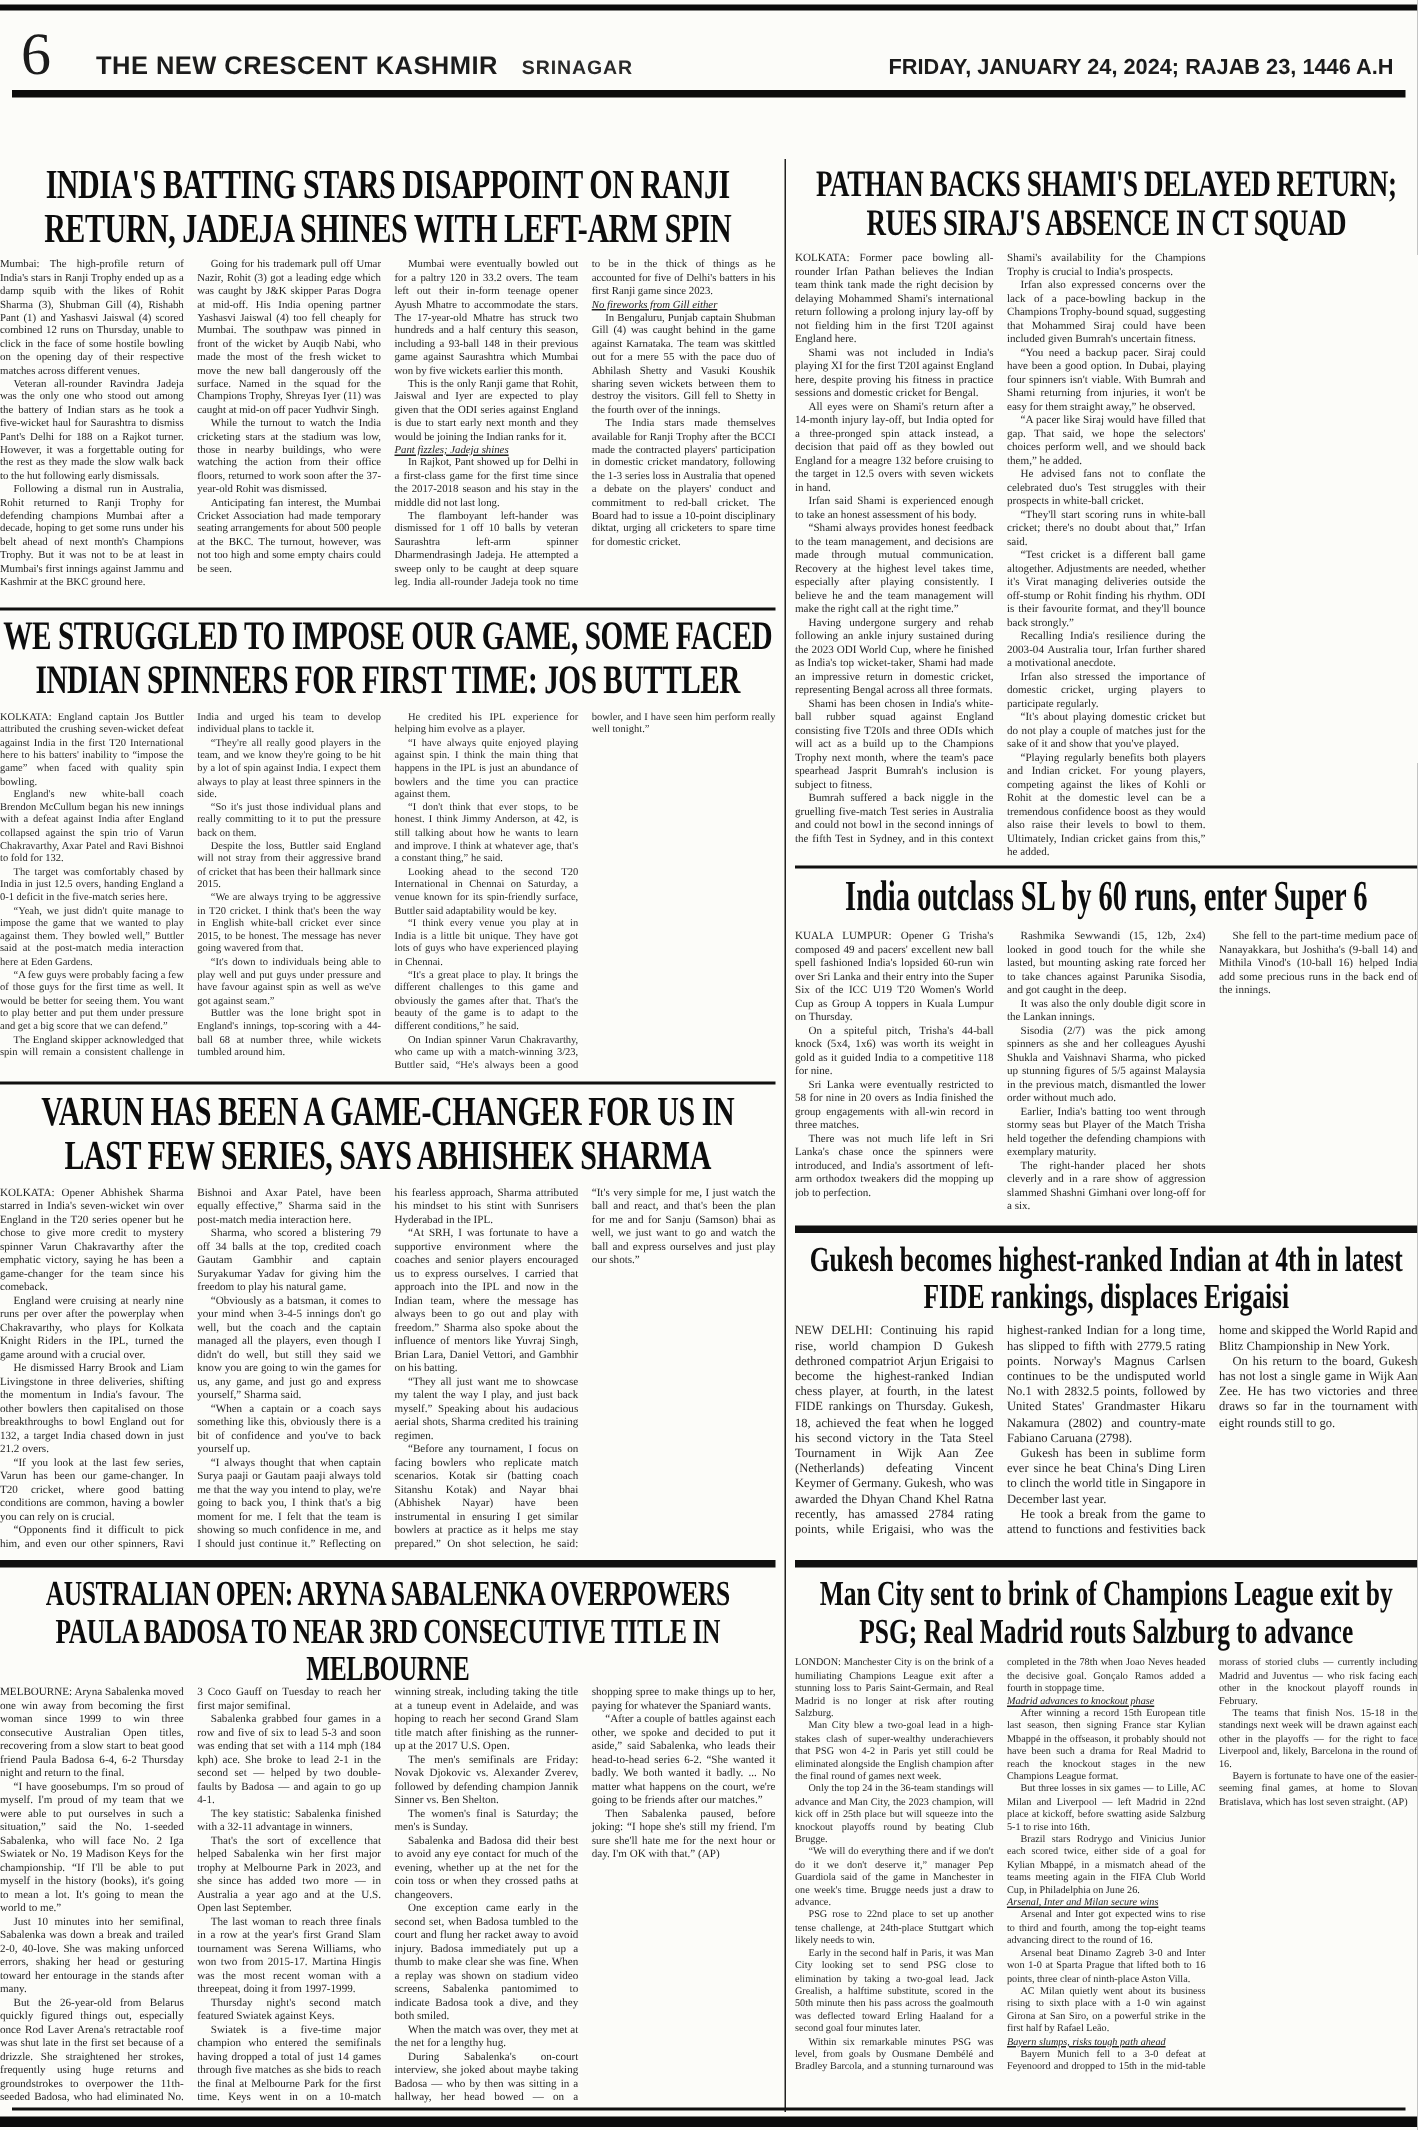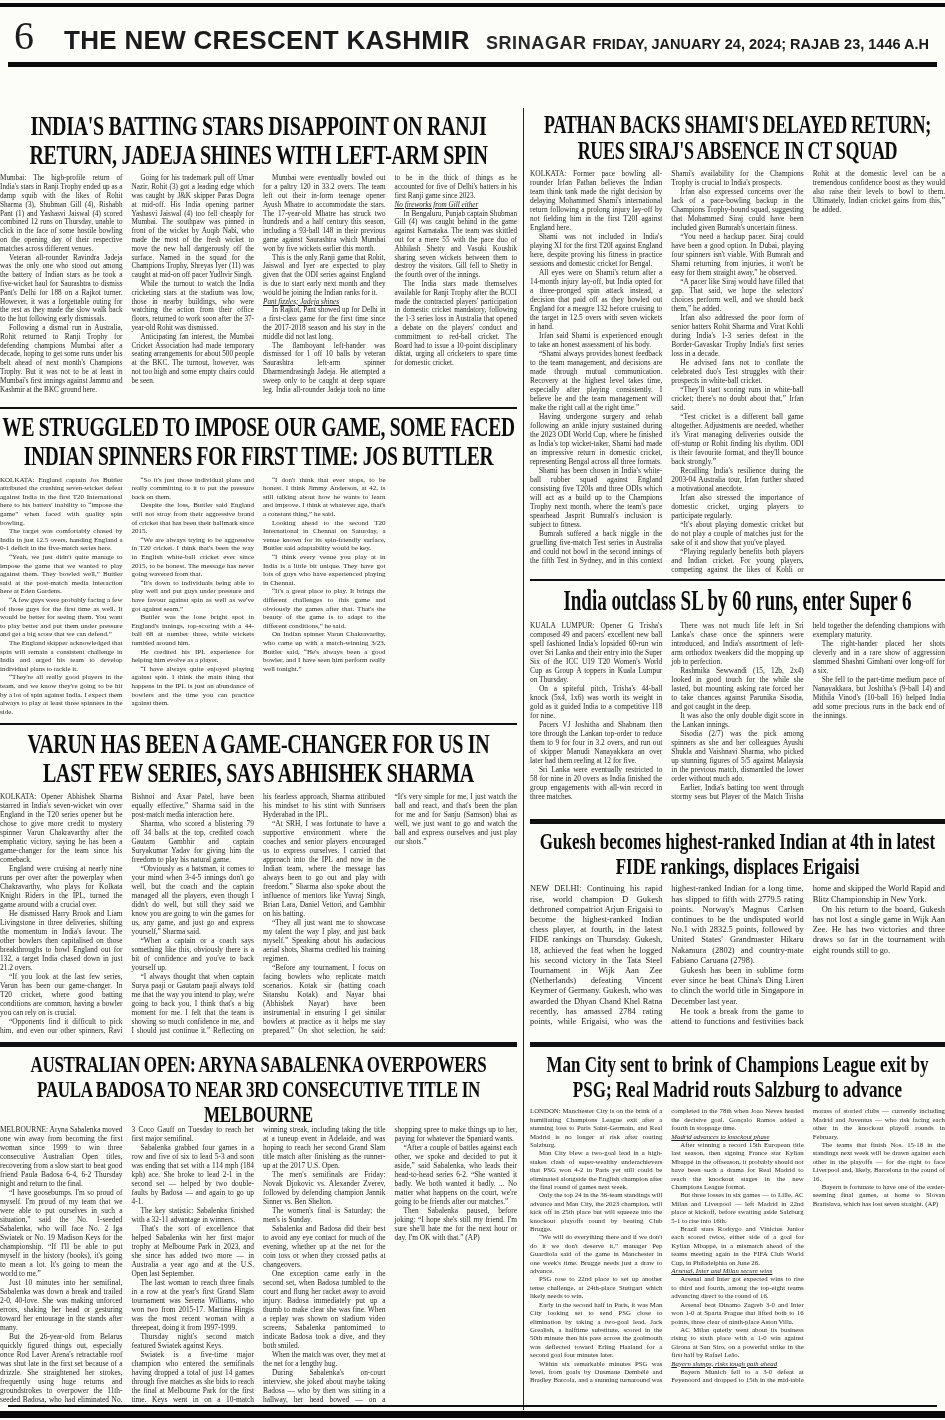--- a/index.html
+++ b/index.html
@@ -4,22 +4,22 @@
 <style>
   html,body { margin:0; padding:0; background:#9a9a9a; }
   .page {
     width:945px; height:1420px; margin:0 auto; position:relative; overflow:hidden;
     background:#fcfcf9; color:#1c1c1c;
     font-family:"Liberation Serif", serif;
   }
   .topbar { position:absolute; top:3px; left:0; right:0; height:4px; background:#0a0a0a; }
   .header { display:flex; align-items:baseline; padding:20px 16px 2px 14px; }
   .pageno { font-size:40px; line-height:0.8; }
-  .masthead { font-family:"Liberation Sans",sans-serif; font-weight:bold; font-size:26px; margin-left:30px; letter-spacing:0.3px; white-space:nowrap; }
-  .city { font-family:"Liberation Sans",sans-serif; font-size:18px; font-weight:bold; margin-left:16px; letter-spacing:0.6px; color:#2a2a2a; }
+  .masthead { font-family:"Liberation Sans",sans-serif; font-weight:bold; font-size:17px; margin-left:30px; letter-spacing:0.3px; white-space:nowrap; }
+  .city { font-family:"Liberation Sans",sans-serif; font-size:13px; font-weight:bold; margin-left:16px; letter-spacing:0.6px; color:#2a2a2a; }
   .dateline { margin-left:auto; font-family:"Liberation Sans",sans-serif; font-weight:bold; font-size:14.5px; white-space:nowrap; }
   .headrule { height:5px; background:#0c0c0c; margin:4px 8px 0; }
 
   .content { display:flex; padding:0 0;margin-top:41px; }
   .col-left { width:517px; padding-right:6px; }
   .vdivider { width:1px; background:#222; }
   .col-right { flex:1; padding-left:6px; min-width:0; }
 
   .headline {
     font-weight:bold; text-align:center; line-height:1.06; letter-spacing:-0.3px;
@@ -93,20 +93,21 @@
             <p class="sub">No fireworks from Gill either</p>
             <p>In Bengaluru, Punjab captain Shubman Gill (4) was caught behind in the game against Karnataka. The team was skittled out for a mere 55 with the pace duo of Abhilash Shetty and Vasuki Koushik sharing seven wickets between them to destroy the visitors. Gill fell to Shetty in the fourth over of the innings.</p>
             <p>The India stars made themselves available for Ranji Trophy after the BCCI made the contracted players' participation in domestic cricket mandatory, following the 1-3 series loss in Australia that opened a debate on the players' conduct and commitment to red-ball cricket. The Board had to issue a 10-point disciplinary diktat, urging all cricketers to spare time for domestic cricket.</p>
           </div>
       </section>
       <div class="rule"></div>
       <section>
         <h1 class="headline hl-buttler">WE STRUGGLED TO IMPOSE OUR GAME, SOME FACED INDIAN SPINNERS FOR FIRST TIME: JOS BUTTLER</h1>
         <div class="body cols4 b-buttler">
             <p>KOLKATA: England captain Jos Buttler attributed the crushing seven-wicket defeat against India in the first T20 International here to his batters' inability to “impose the game” when faced with quality spin bowling.</p>
+            <p>England's new white-ball coach Brendon McCullum began his new innings with a defeat against India after England collapsed against the spin trio of Varun Chakravarthy, Axar Patel and Ravi Bishnoi to fold for 132.</p>
             <p>The target was comfortably chased by India in just 12.5 overs, handing England a 0-1 deficit in the five-match series here.</p>
             <p>“Yeah, we just didn't quite manage to impose the game that we wanted to play against them. They bowled well,” Buttler said at the post-match media interaction here at Eden Gardens.</p>
             <p>“A few guys were probably facing a few of those guys for the first time as well. It would be better for seeing them. You want to play better and put them under pressure and get a big score that we can defend.”</p>
             <p>The England skipper acknowledged that spin will remain a consistent challenge in India and urged his team to develop individual plans to tackle it.</p>
             <p>“They're all really good players in the team, and we know they're going to be hit by a lot of spin against India. I expect them always to play at least three spinners in the side.</p>
             <p>“So it's just those individual plans and really committing to it to put the pressure back on them.</p>
             <p>Despite the loss, Buttler said England will not stray from their aggressive brand of cricket that has been their hallmark since 2015.</p>
             <p>“We are always trying to be aggressive in T20 cricket. I think that's been the way in English white-ball cricket ever since 2015, to be honest. The message has never going wavered from that.</p>
             <p>“It's down to individuals being able to play well and put guys under pressure and have favour against spin as well as we've got against seam.”</p>
             <p>Buttler was the lone bright spot in England's innings, top-scoring with a 44-ball 68 at number three, while wickets tumbled around him.</p>
@@ -173,37 +174,35 @@
             <p>Shami was not included in India's playing XI for the first T20I against England here, despite proving his fitness in practice sessions and domestic cricket for Bengal.</p>
             <p>All eyes were on Shami's return after a 14-month injury lay-off, but India opted for a three-pronged spin attack instead, a decision that paid off as they bowled out England for a meagre 132 before cruising to the target in 12.5 overs with seven wickets in hand.</p>
             <p>Irfan said Shami is experienced enough to take an honest assessment of his body.</p>
             <p>“Shami always provides honest feedback to the team management, and decisions are made through mutual communication. Recovery at the highest level takes time, especially after playing consistently. I believe he and the team management will make the right call at the right time.”</p>
             <p>Having undergone surgery and rehab following an ankle injury sustained during the 2023 ODI World Cup, where he finished as India's top wicket-taker, Shami had made an impressive return in domestic cricket, representing Bengal across all three formats.</p>
             <p>Shami has been chosen in India's white-ball rubber squad against England consisting five T20Is and three ODIs which will act as a build up to the Champions Trophy next month, where the team's pace spearhead Jasprit Bumrah's inclusion is subject to fitness.</p>
             <p>Bumrah suffered a back niggle in the gruelling five-match Test series in Australia and could not bowl in the second innings of the fifth Test in Sydney, and in this context Shami's availability for the Champions Trophy is crucial to India's prospects.</p>
             <p>Irfan also expressed concerns over the lack of a pace-bowling backup in the Champions Trophy-bound squad, suggesting that Mohammed Siraj could have been included given Bumrah's uncertain fitness.</p>
             <p>“You need a backup pacer. Siraj could have been a good option. In Dubai, playing four spinners isn't viable. With Bumrah and Shami returning from injuries, it won't be easy for them straight away,” he observed.</p>
             <p>“A pacer like Siraj would have filled that gap. That said, we hope the selectors' choices perform well, and we should back them,” he added.</p>
-            <p>Irfan also addressed the poor form of senior batters Rohit Sharma and Virat Kohli during India's 1-3 series defeat in the Border-Gavaskar Trophy India's first series loss in a decade.</p>
             <p>He advised fans not to conflate the celebrated duo's Test struggles with their prospects in white-ball cricket.</p>
             <p>“They'll start scoring runs in white-ball cricket; there's no doubt about that,” Irfan said.</p>
             <p>“Test cricket is a different ball game altogether. Adjustments are needed, whether it's Virat managing deliveries outside the off-stump or Rohit finding his rhythm. ODI is their favourite format, and they'll bounce back strongly.”</p>
             <p>Recalling India's resilience during the 2003-04 Australia tour, Irfan further shared a motivational anecdote.</p>
             <p>Irfan also stressed the importance of domestic cricket, urging players to participate regularly.</p>
             <p>“It's about playing domestic cricket but do not play a couple of matches just for the sake of it and show that you've played.</p>
             <p>“Playing regularly benefits both players and Indian cricket. For young players, competing against the likes of Kohli or Rohit at the domestic level can be a tremendous confidence boost as they would also raise their levels to bowl to them. Ultimately, Indian cricket gains from this,” he added.</p>
           </div>
       </section>
       <div class="rule"></div>
       <section>
         <h1 class="headline hl-u19">India outclass SL by 60 runs, enter Super 6</h1>
         <div class="body cols3 b-u19">
             <p>KUALA LUMPUR: Opener G Trisha's composed 49 and pacers' excellent new ball spell fashioned India's lopsided 60-run win over Sri Lanka and their entry into the Super Six of the ICC U19 T20 Women's World Cup as Group A toppers in Kuala Lumpur on Thursday.</p>
             <p>On a spiteful pitch, Trisha's 44-ball knock (5x4, 1x6) was worth its weight in gold as it guided India to a competitive 118 for nine.</p>
-            <p>Pacers VJ Joshitha and Shabnam then tore through the Lankan top-order to reduce them to 9 for four in 3.2 overs, and run out of skipper Manudi Nanayakkara an over later had them reeling at 12 for five.</p>
             <p>Sri Lanka were eventually restricted to 58 for nine in 20 overs as India finished the group engagements with all-win record in three matches.</p>
             <p>There was not much life left in Sri Lanka's chase once the spinners were introduced, and India's assortment of left-arm orthodox tweakers did the mopping up job to perfection.</p>
             <p>Rashmika Sewwandi (15, 12b, 2x4) looked in good touch for the while she lasted, but mounting asking rate forced her to take chances against Parunika Sisodia, and got caught in the deep.</p>
             <p>It was also the only double digit score in the Lankan innings.</p>
             <p>Sisodia (2/7) was the pick among spinners as she and her colleagues Ayushi Shukla and Vaishnavi Sharma, who picked up stunning figures of 5/5 against Malaysia in the previous match, dismantled the lower order without much ado.</p>
             <p>Earlier, India's batting too went through stormy seas but Player of the Match Trisha held together the defending champions with exemplary maturity.</p>
             <p>The right-hander placed her shots cleverly and in a rare show of aggression slammed Shashni Gimhani over long-off for a six.</p>
             <p>She fell to the part-time medium pace of Nanayakkara, but Joshitha's (9-ball 14) and Mithila Vinod's (10-ball 16) helped India add some precious runs in the back end of the innings.</p>
           </div>
       </section>

